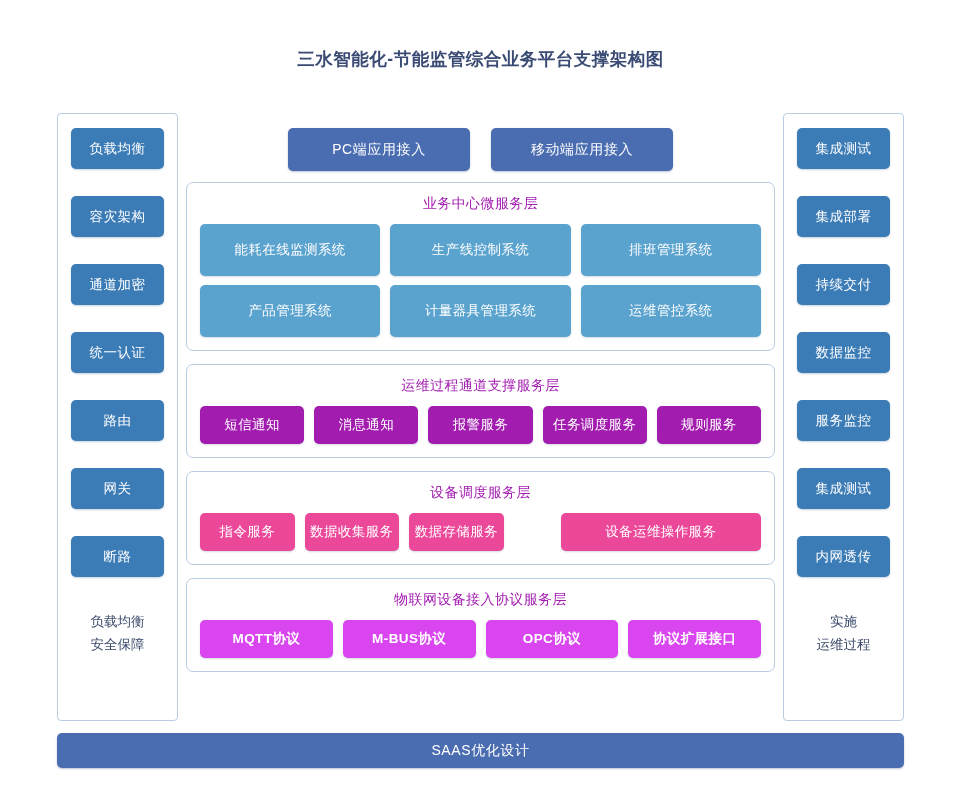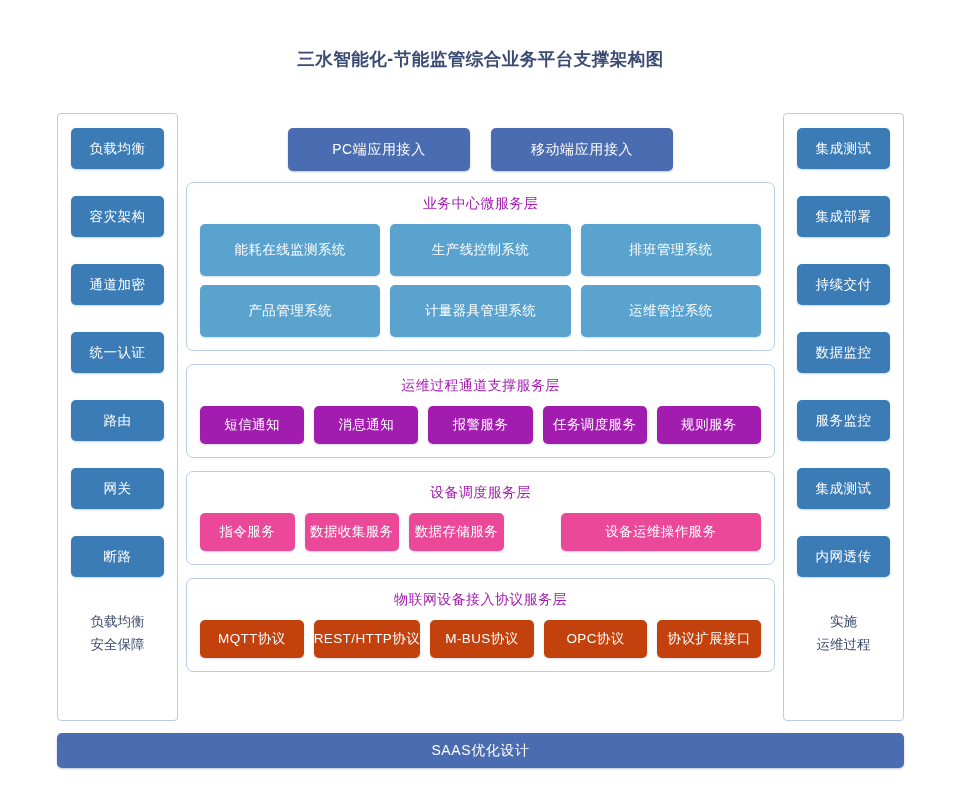--- a/index.html
+++ b/index.html
@@ -143,21 +143,21 @@
     font-size: 13.5px;
     letter-spacing: 0.4px;
     box-shadow: 0 1px 2px rgba(60,90,130,0.22);
     white-space: nowrap;
   }
   .chip.wide2 { flex: 2.12; margin-left: 47px; }
 
   .c-business  { background: #5ba3cf; }
   .c-ops       { background: #a21caf; }
   .c-device    { background: #ec4899; }
-  .c-protocol  { background: #c2410c; }
+  .c-protocol  { background: #d946ef; font-weight: bold; }
 
   .layer-business .chip { height: 52px; }
   .layer-protocol .chip { height: 38px; }
 
   
   .saas-bar {
     position: absolute;
     left: 57px;
     top: 733px;
     width: 847px;
@@ -235,21 +235,20 @@
           <div class="chip c-device">数据收集服务</div>
           <div class="chip c-device">数据存储服务</div>
           <div class="chip c-device wide2">设备运维操作服务</div>
         </div>
       </div>
 
       <div class="layer layer-protocol">
         <div class="layer-title">物联网设备接入协议服务层</div>
         <div class="chip-row">
           <div class="chip c-protocol">MQTT协议</div>
-          <div class="chip c-protocol">REST/HTTP协议</div>
           <div class="chip c-protocol">M-BUS协议</div>
           <div class="chip c-protocol">OPC协议</div>
           <div class="chip c-protocol">协议扩展接口</div>
         </div>
       </div>
 
     </div>
 
     <div class="pillar">
       <div class="pillar-btn">集成测试</div>

